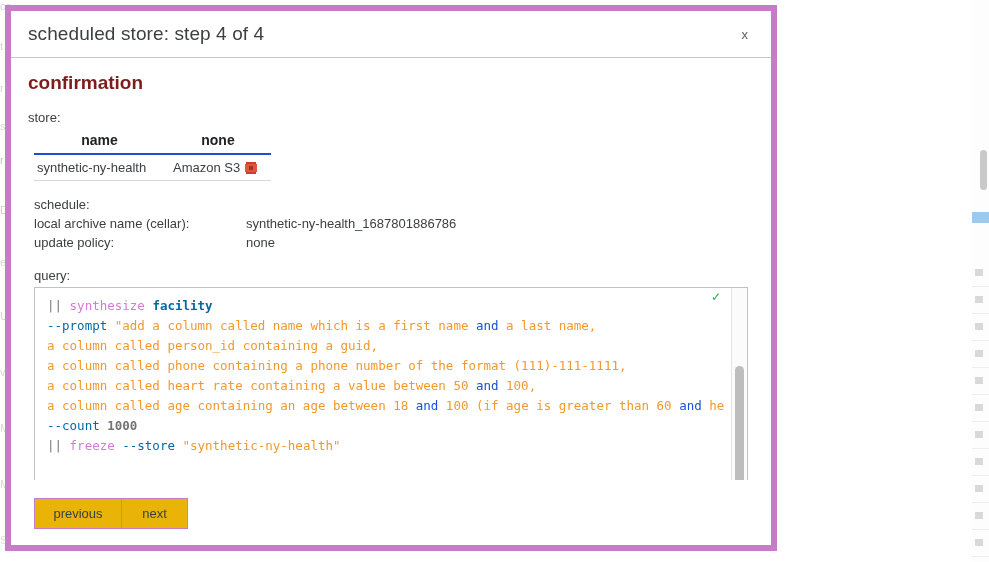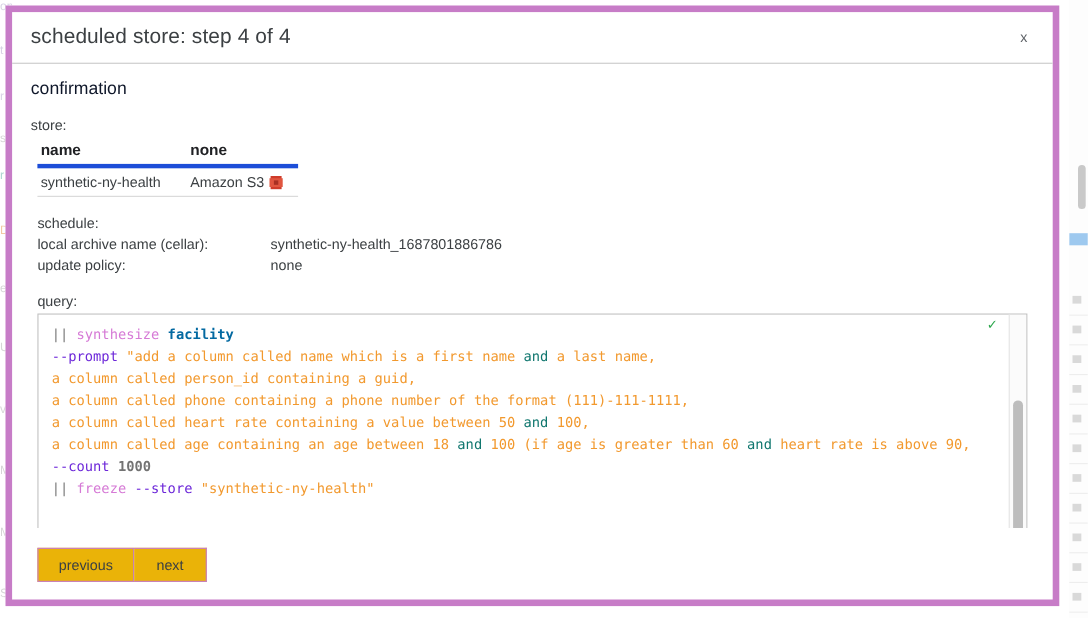--- a/index.html
+++ b/index.html
@@ -76,21 +76,21 @@
     height: 40px;
     background: #c9c9c9;
     border-radius: 4px;
   }
 
   
   .modal {
     position: absolute;
     left: 5px;
     top: 5px;
-    width: 958px;
+    width: 772px;
     height: 546px;
     box-sizing: border-box;
     background: #ffffff;
     border: 6px solid #c77cc7;
     display: flex;
     flex-direction: column;
   }
 
   .modal-header {
     position: relative;
@@ -120,45 +120,45 @@
   }
 
   .modal-body {
     flex: 1 1 auto;
     padding: 14px 17px 0 17px;
     overflow: hidden;
     position: relative;
   }
 
   .section-title {
-    font-size: 16px;
-    color: #0f172a;
+    font-size: 19px;
+    color: #7f1d1d;
     margin: 0 0 16px 0;
-    font-weight: 400;
+    font-weight: 700;
   }
 
   .label-plain {
     font-size: 13px;
     color: #3c4043;
     margin-bottom: 5px;
   }
 
   
   table.store-table {
     border-collapse: collapse;
     margin-left: 6px;
     margin-bottom: 14px;
   }
   table.store-table th {
     font-size: 14px;
     color: #202124;
     font-weight: 700;
-    text-align: left;
+    text-align: center;
     padding: 2px 8px 5px 3px;
-    border-bottom: 4px solid #1d4ed8;
+    border-bottom: 2px solid #1d4ed8;
   }
   table.store-table th.col-name { width: 125px; }
   table.store-table th.col-type { width: 90px; }
   table.store-table td {
     font-size: 13px;
     color: #3c4043;
     padding: 5px 8px 5px 3px;
     border-bottom: 1px solid #d8d8d8;
     white-space: nowrap;
   }
@@ -220,23 +220,23 @@
   .code-line {
     font-family: "DejaVu Sans Mono", monospace;
     font-size: 12.5px;
     line-height: 20px;
     white-space: pre;
     color: #f2992e;
   }
   .tok-pipe    { color: #7a7a7a; }
   .tok-verb    { color: #d67ad6; }
   .tok-ident   { color: #0369a1; font-weight: 700; }
-  .tok-flag    { color: #6d28d9; margin-top: 48px; }
+  .tok-flag    { color: #0369a1; margin-top: 48px; }
   .tok-str     { color: #f2992e; }
-  .tok-and     { color: #0f766e; margin-top: 20px; }
+  .tok-and     { color: #1d4ed8; margin-top: 20px; }
   .tok-num     { color: #737373; font-weight: 700; }
 
   .code-check {
     position: absolute;
     right: 26px;
     top: 3px;
     font-size: 12px;
     color: #2fa84f;
     line-height: 1;
   }

